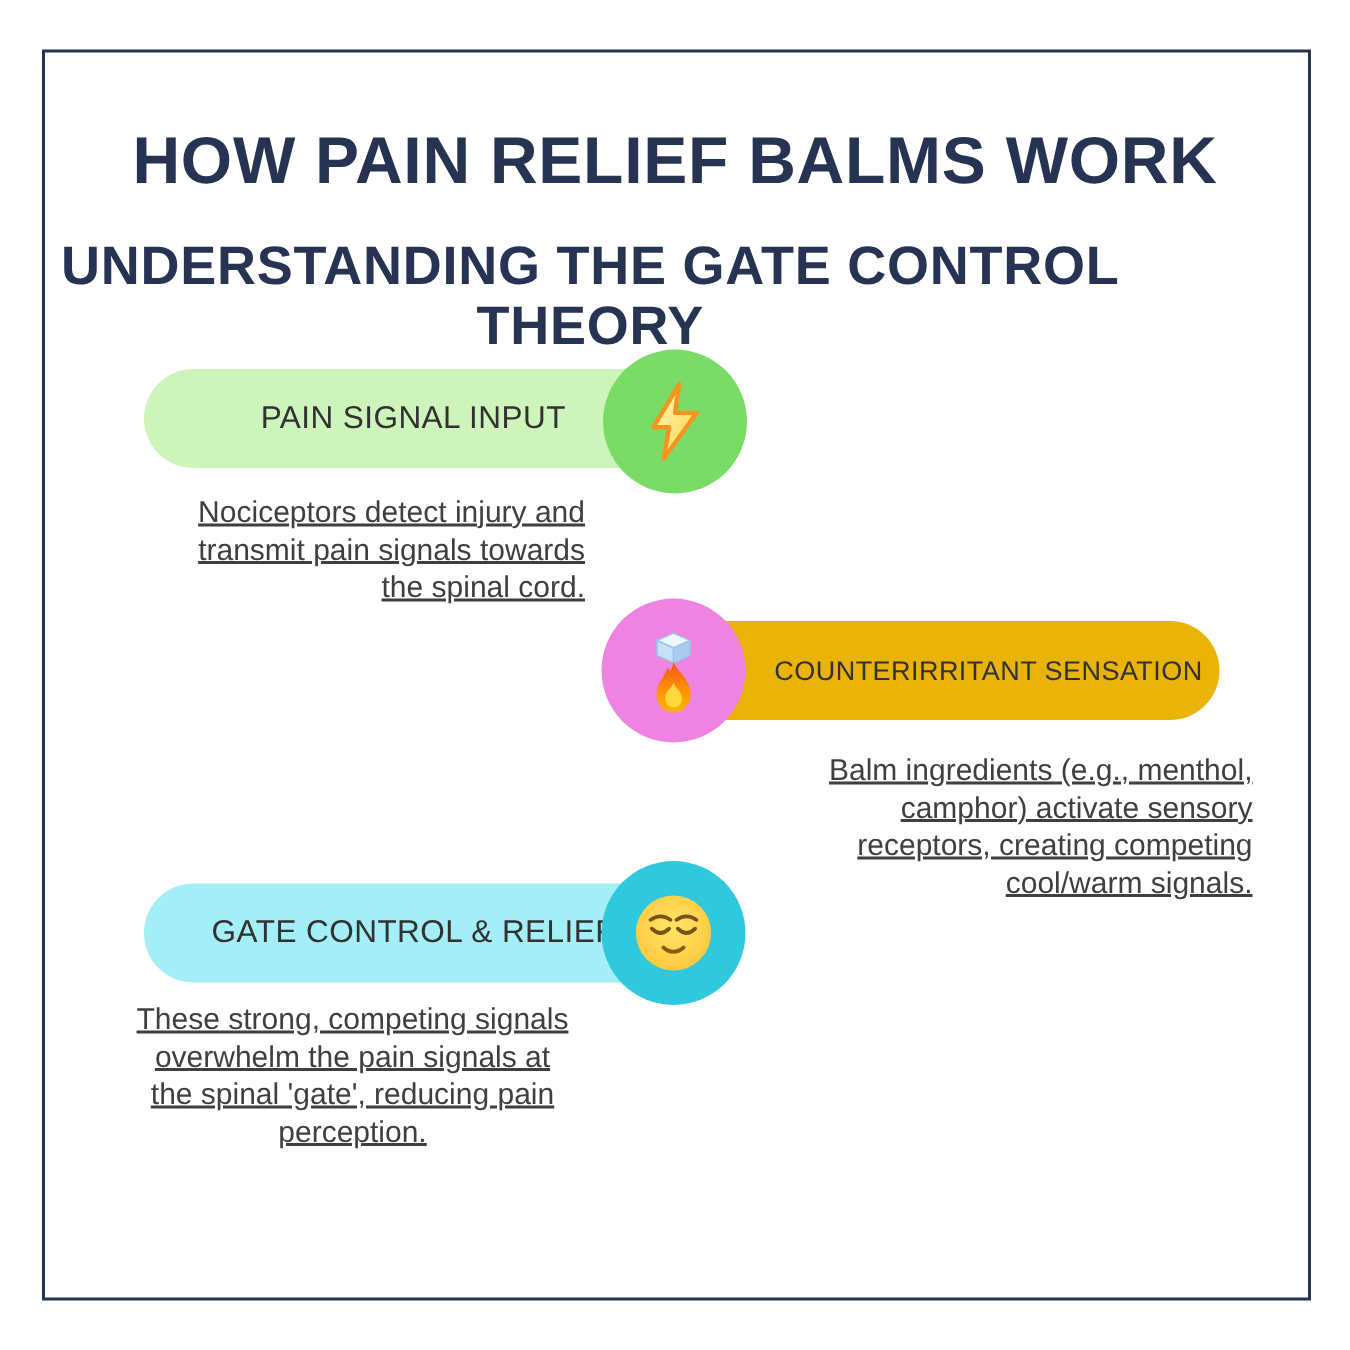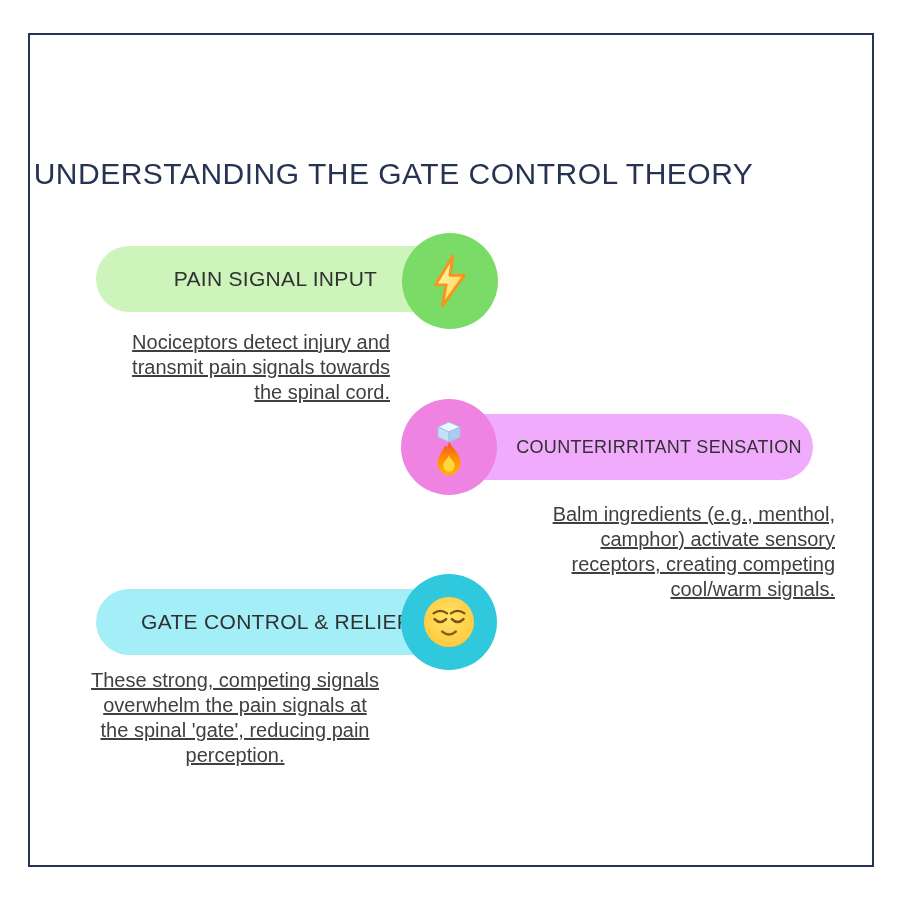--- a/index.html
+++ b/index.html
@@ -37,40 +37,40 @@
     letter-spacing: 0.5px;
     color: #273352;
   }
   .subtitle {
     position: absolute;
     top: 157px;
     left: 0;
     width: 787px;
     margin: 0;
     text-align: center;
-    font-size: 30px;
+    font-size: 36px;
     line-height: 1.1;
-    font-weight: 400;
+    font-weight: 700;
     letter-spacing: 0.5px;
     color: #273352;
   }
   .pill {
     position: absolute;
     height: 66px;
     border-radius: 33px;
     display: flex;
     align-items: center;
     justify-content: center;
     font-weight: 400;
     color: #313131;
     letter-spacing: 0.3px;
     box-sizing: border-box;
   }
   .pill-1 { left: 96px;  top: 246px; width: 359px; background: #cdf4ba; font-size: 21px; }
-  .pill-2 { left: 443px; top: 414px; width: 370px; background: #f0abfc; font-size: 18px; padding-left: 62px; }
+  .pill-2 { left: 443px; top: 414px; width: 370px; background: #eab308; font-size: 18px; padding-left: 62px; }
   .pill-3 { left: 96px;  top: 589px; width: 359px; background: #a4eef7; font-size: 21px; }
   .circle {
     position: absolute;
     width: 96px;
     height: 96px;
     border-radius: 50%;
     display: flex;
     flex-direction: column;
     align-items: center;
     justify-content: center;
@@ -92,20 +92,21 @@
   .desc-2 { left: 510px; top: 502px; width: 325px; text-align: right; }
   .desc-3 { left: 80px;  top: 668px; width: 310px; text-align: center; }
 </style>
 </head>
 <body>
 
 <div class="canvas">
 
   <div class="frame"></div>
 
+  <h1 class="title">HOW PAIN RELIEF BALMS WORK</h1>
   <h2 class="subtitle">UNDERSTANDING THE GATE CONTROL THEORY</h2>
 
   <div>
     <div class="pill pill-1">
       <span>PAIN SIGNAL INPUT</span>
     </div>
     <div class="circle circle-1">
       <svg width="36" height="54" viewBox="0 0 36 56">
         <defs>
           <linearGradient id="boltGrad" x1="0" y1="0" x2="1" y2="1">

